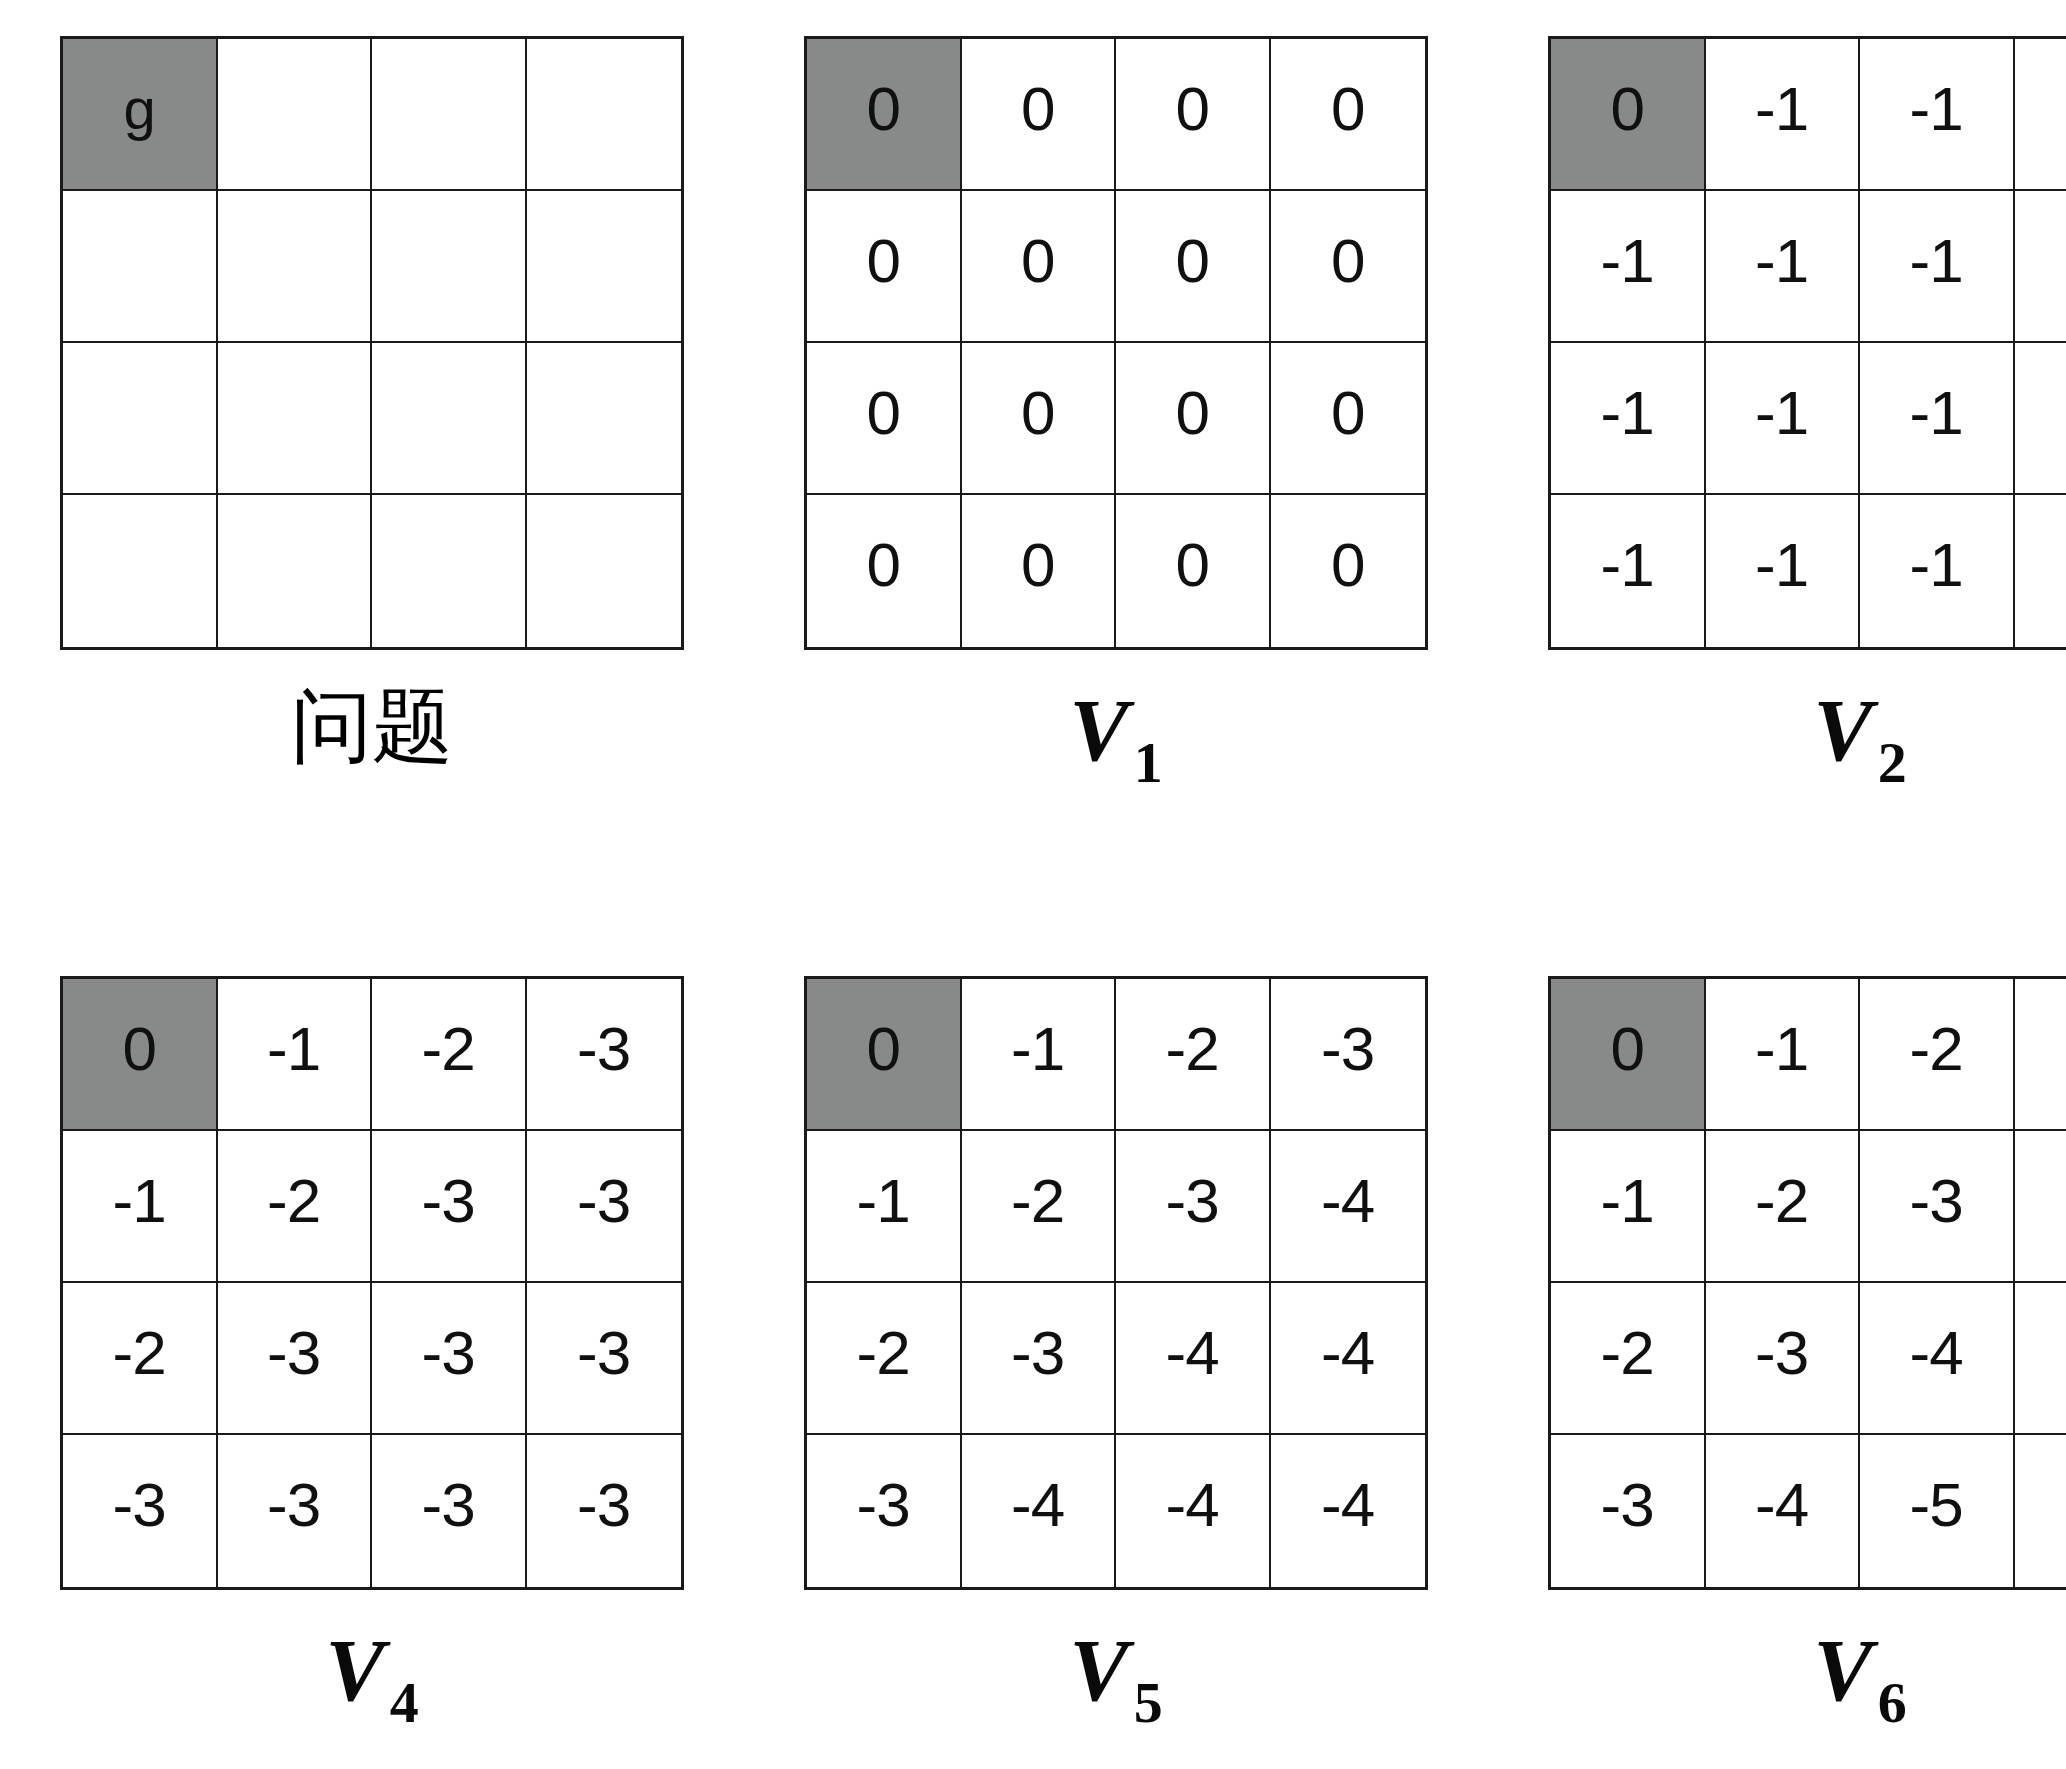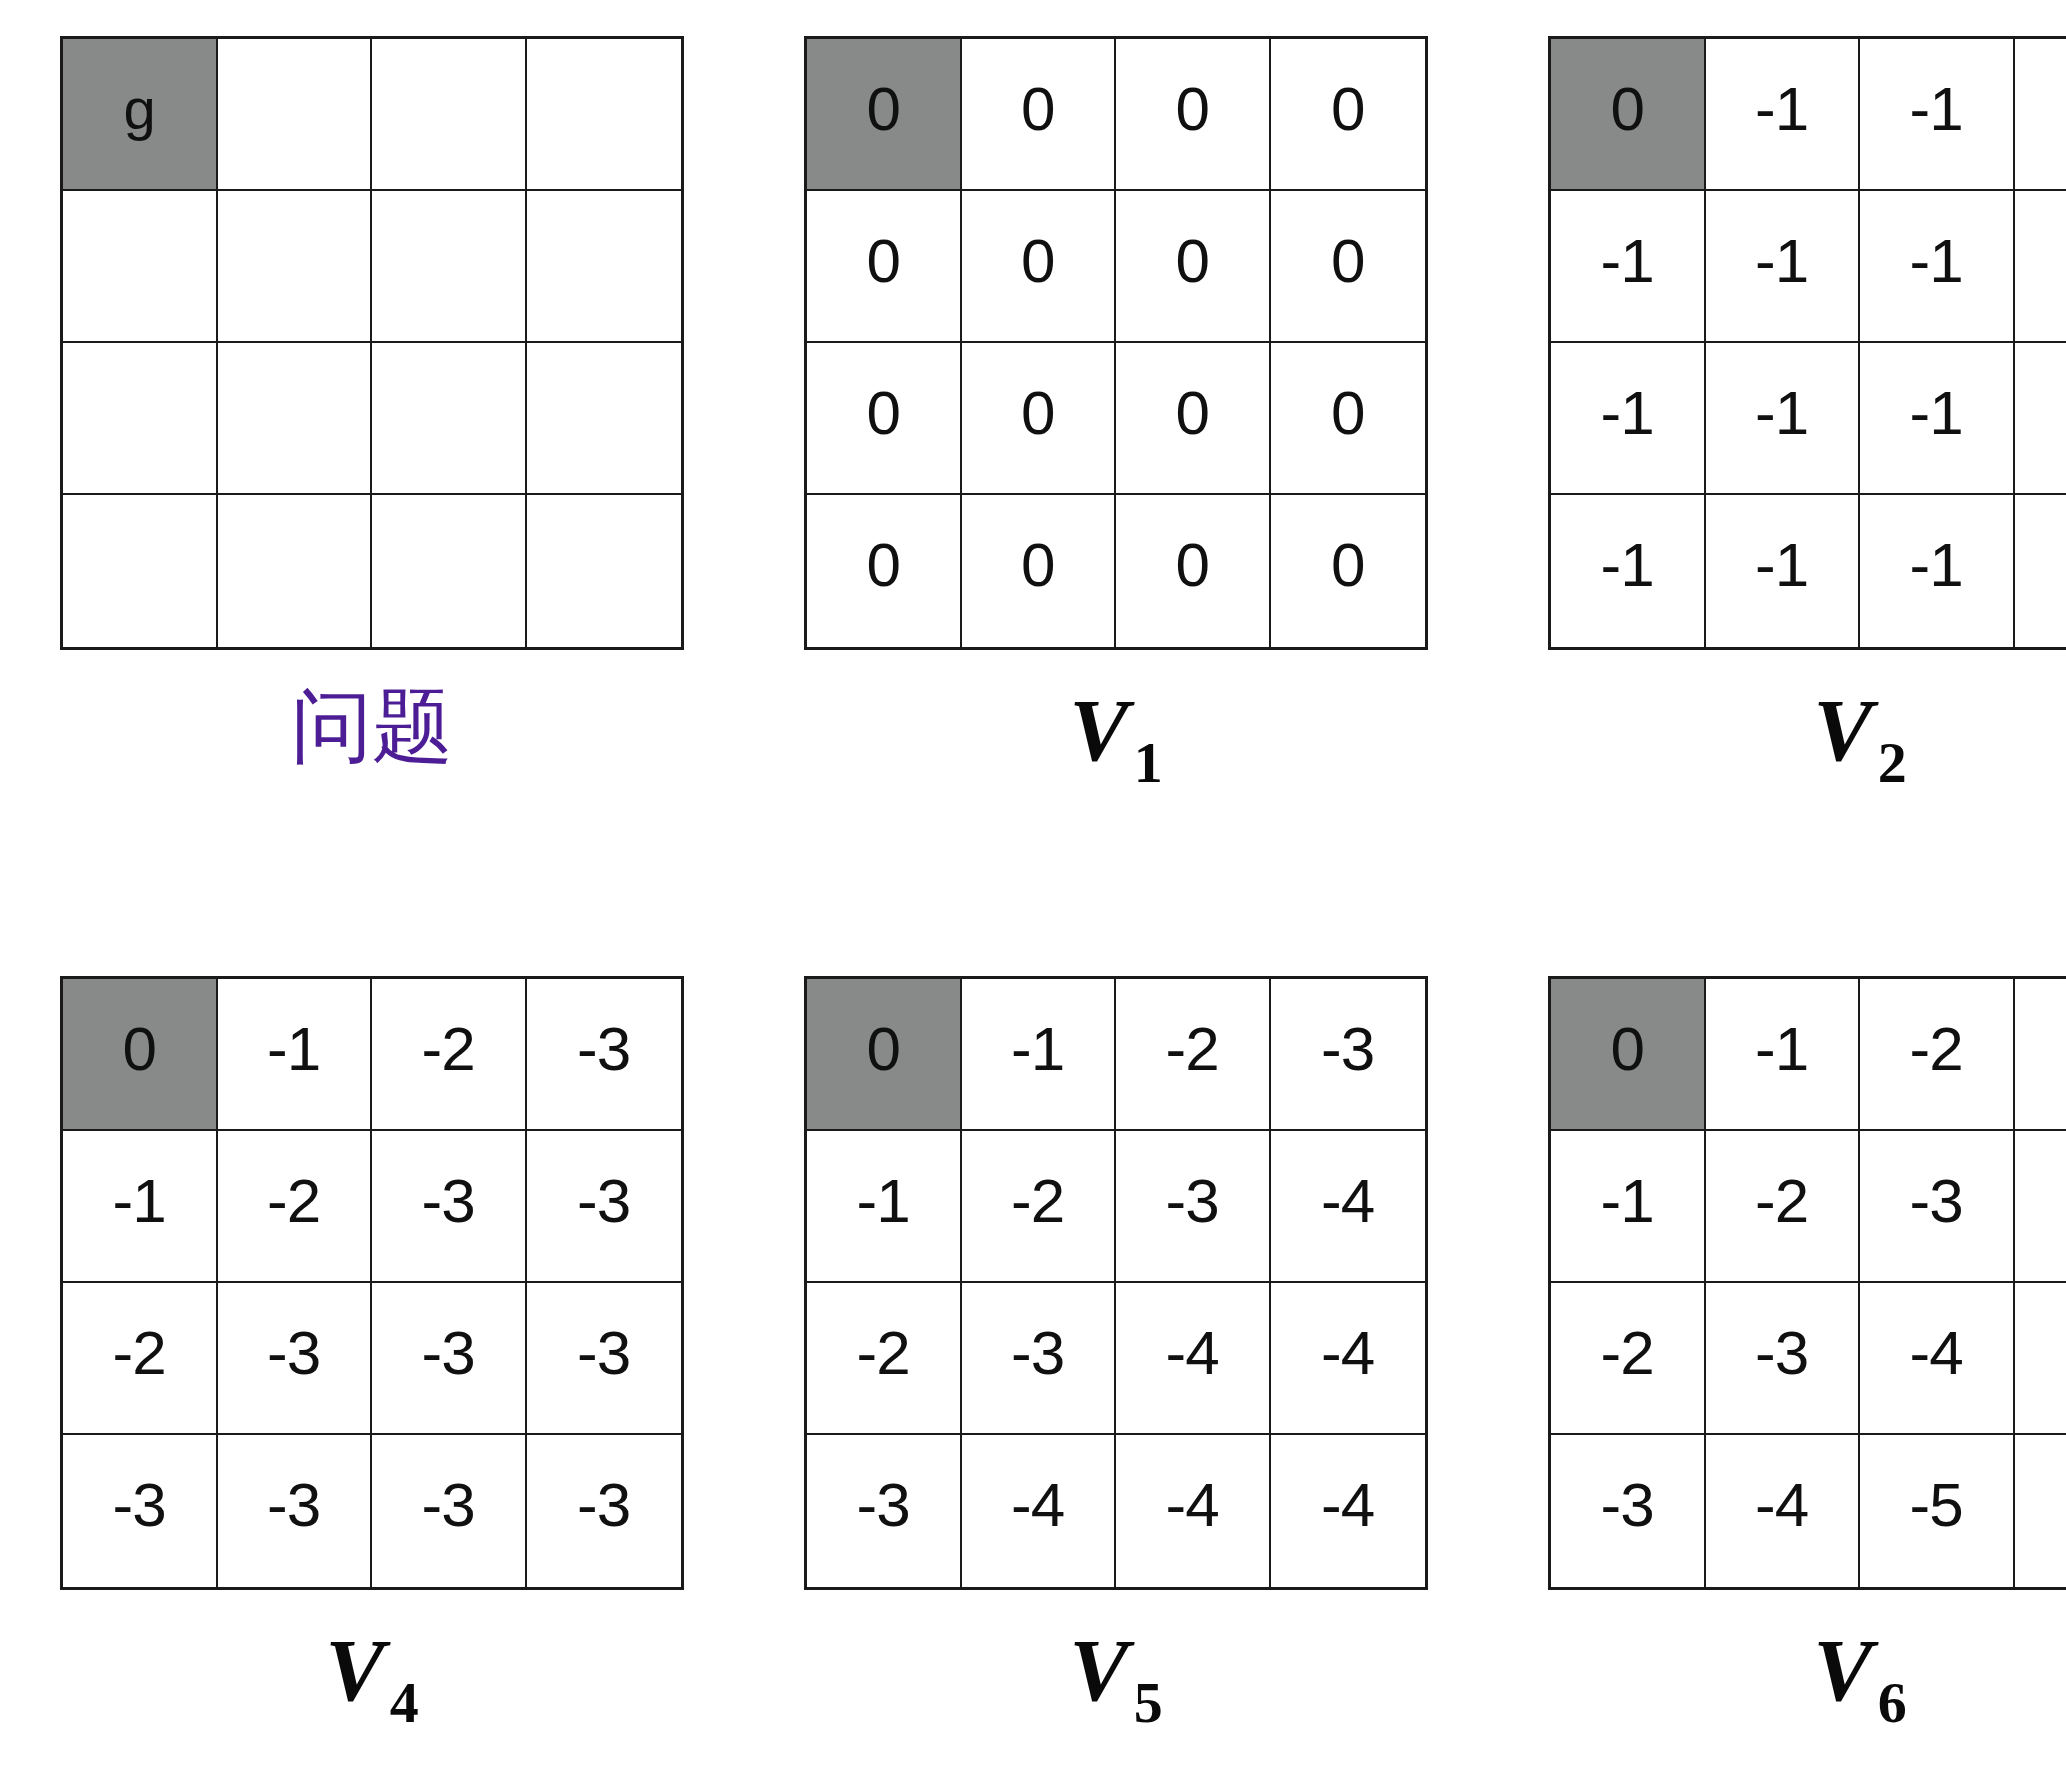--- a/index.html
+++ b/index.html
@@ -89,21 +89,21 @@
     height: 136px;
     display: flex;
     align-items: flex-start;
     justify-content: center;
     white-space: nowrap;
   }
   .caption-cjk {
     font-family: "DejaVu Serif", "Liberation Serif", serif;
     font-size: 81px;
     line-height: 1;
-    color: #4c1d95;
+    color: #000000;
     font-weight: 500;
   }
   .caption-math {
     display: inline-flex;
     align-items: baseline;
     color: #0a0a0a;
   }
   .caption-math .sym {
     font-family: "Liberation Serif", "DejaVu Serif", serif;
     font-style: italic;

